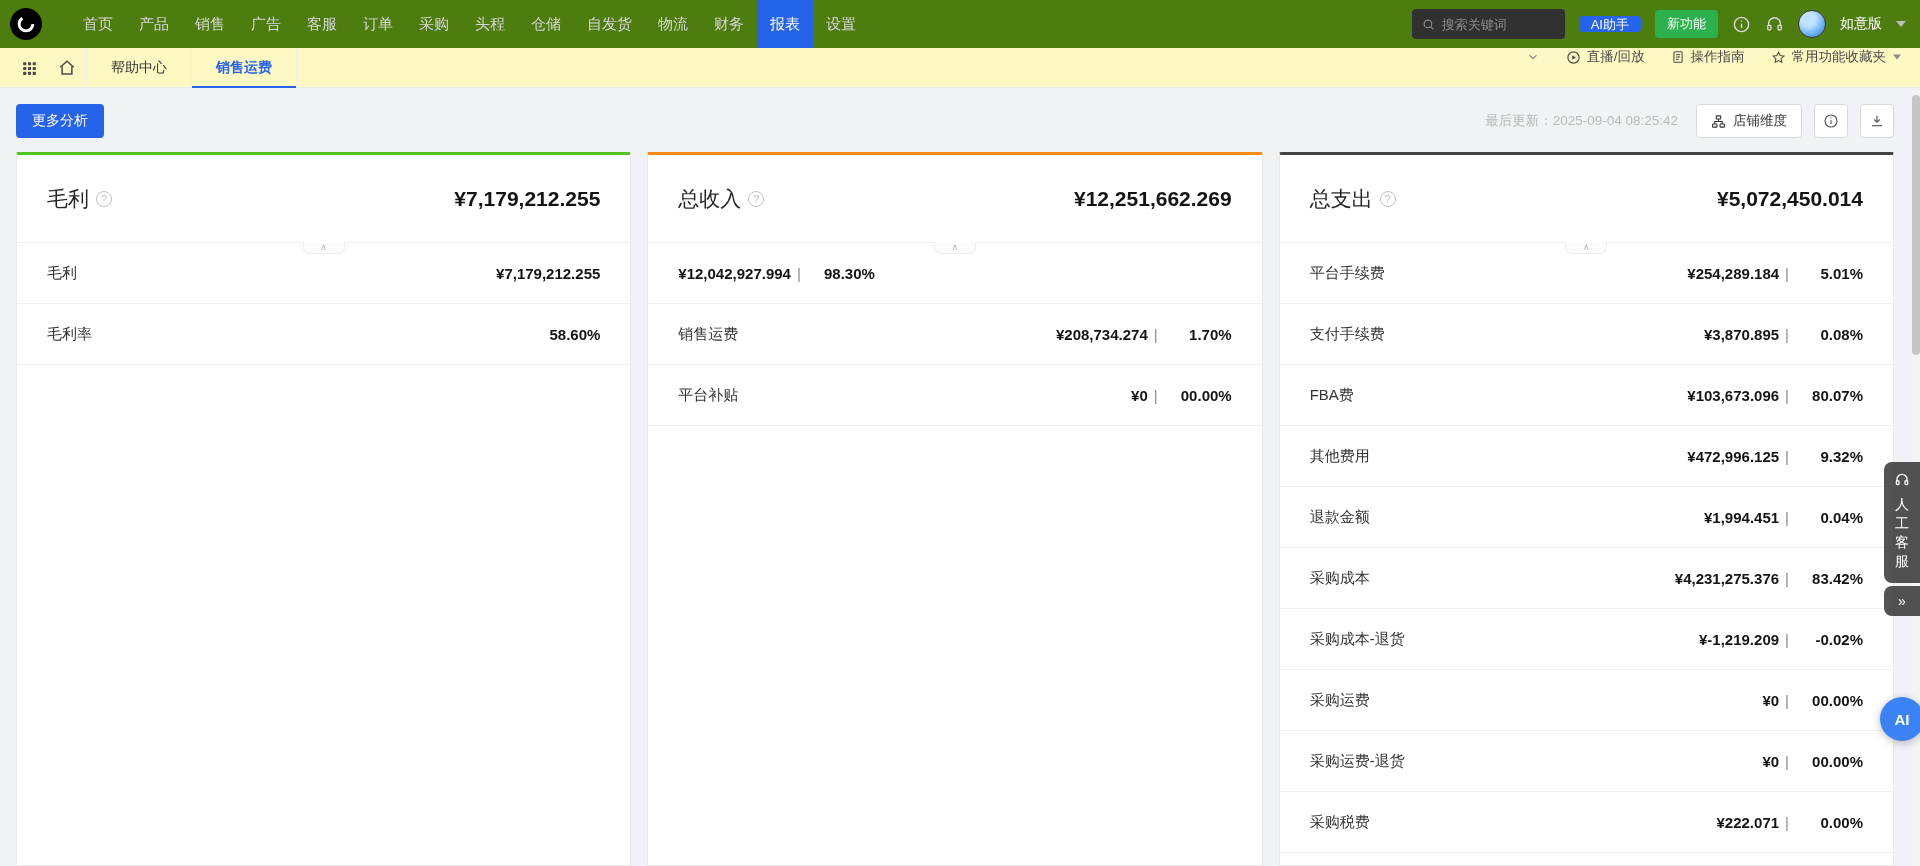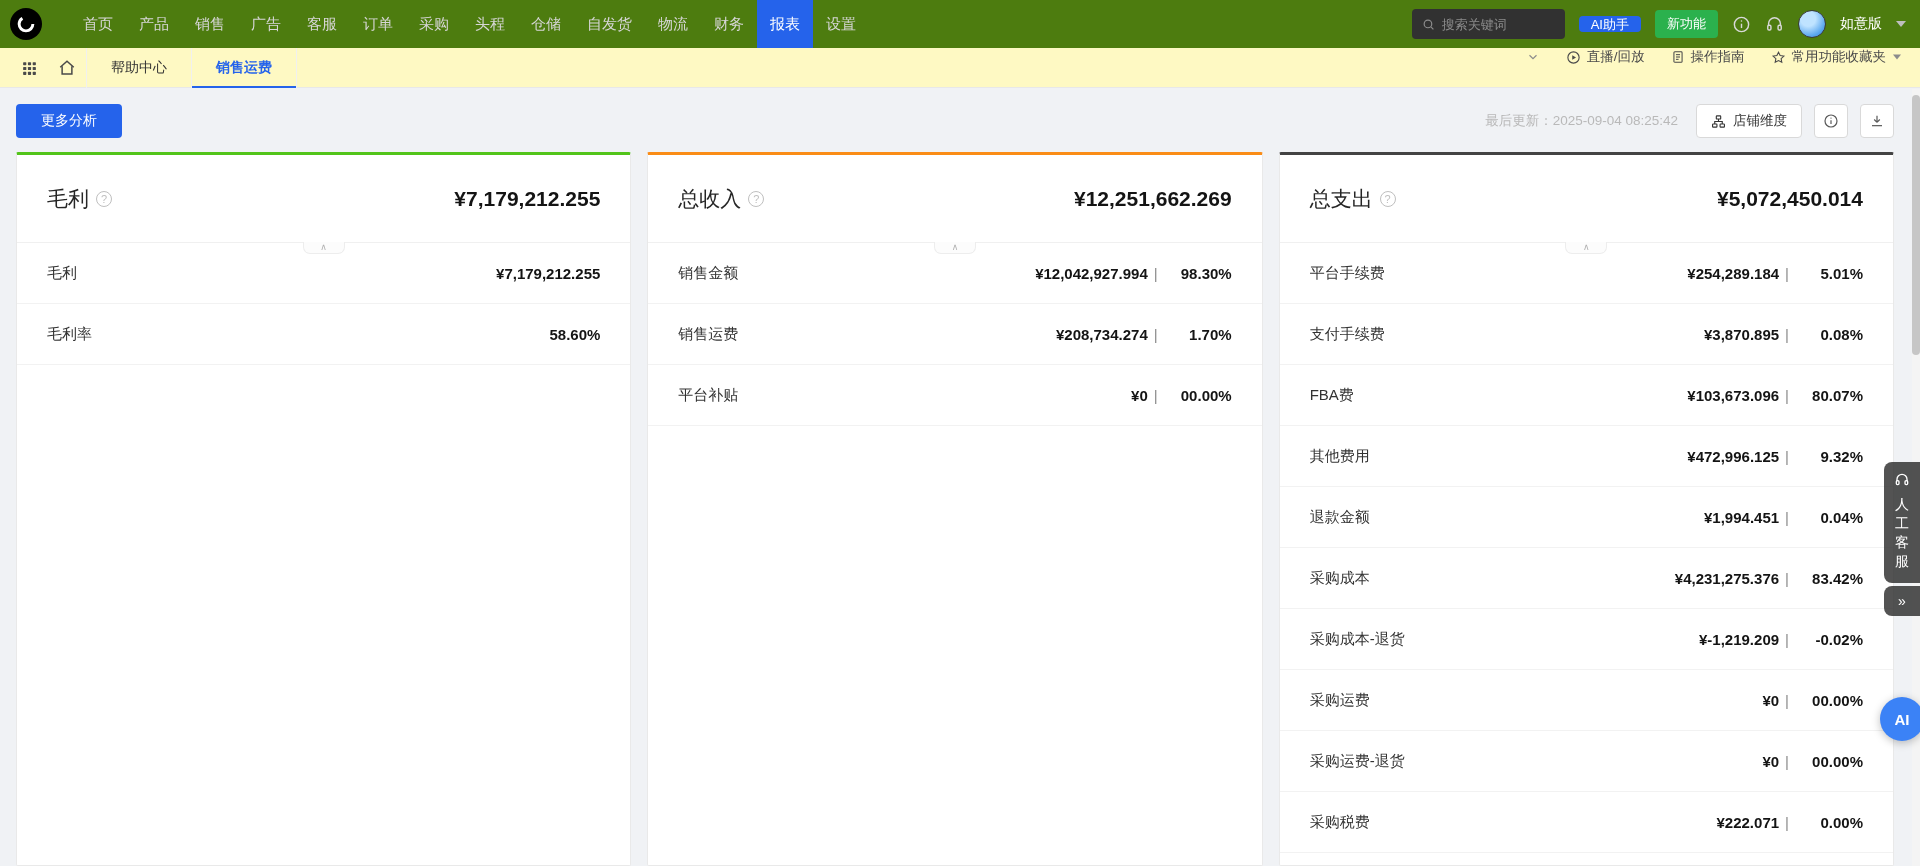--- a/index.html
+++ b/index.html
@@ -29,21 +29,21 @@
   .tab { height:40px; display:flex; align-items:center; padding:0 24px; font-size:14px; color:#333; border-left:1px solid #f0f0f0; cursor:pointer; position:relative; }
   .tab:last-of-type { border-right:1px solid #f0f0f0; }
   .tab.active { color:#2563eb; font-weight:bold; }
   .tab.active::after { content:""; position:absolute; left:0; right:0; bottom:0; height:2px; background:#2563eb; }
   .tabbar-right { margin-left:auto; display:flex; align-items:center; gap:26px; color:#4a4a4a; font-size:13.5px; }
   .tb-item { display:flex; align-items:center; gap:6px; cursor:pointer; white-space:nowrap; }
   .tb-item .caret { border-top-color:#8c8c8c; transform:scale(.8); }
 
   
   .toolbar { display:flex; align-items:center; padding:16px 26px 14px 16px; }
-  .btn-more { background:#2563eb; color:#fff; border:none; height:34px; padding:0 25px; border-radius:4px; font-size:14px; cursor:pointer; font-family:inherit;text-align:center; }
+  .btn-more { background:#2563eb; color:#fff; border:none; height:34px; padding:0 16px; border-radius:4px; font-size:14px; cursor:pointer; font-family:inherit;text-align:center; }
   .toolbar-right { margin-left:auto; display:flex; align-items:center; gap:12px; }
   .last-update { color:#b9b9b9; font-size:13.5px; margin-right:6px; }
   .btn-store { height:34px; background:#fff; border:1px solid #d9d9d9; border-radius:4px; padding:0 14px; font-size:13.5px; color:#333; display:flex; align-items:center; gap:7px; cursor:pointer; font-family:inherit; }
   .btn-sq { width:34px; height:34px; background:#fff; border:1px solid #d9d9d9; border-radius:4px; display:flex; align-items:center; justify-content:center; color:#595959; cursor:pointer; }
 
   
   .cards { display:flex; gap:16px; padding:0 26px 0 16px; height:714px; }
   .card { flex:1 1 0; background:#fff; border:1px solid #e9e9e9; border-top-width:3px; border-radius:2px; overflow:hidden; display:flex; flex-direction:column; }
   .card.green  { border-top-color:#52c41a; }
   .card.orange { border-top-color:#fa8c16; }
@@ -247,21 +247,20 @@
       <div class="card-header">
         <div class="card-title">
           <span>总收入</span>
           <span class="q-icon">?</span>
         </div>
         <div class="card-total">¥12,251,662.269</div>
         <div class="notch">∧</div>
       </div>
       <div class="rows">
         <div class="row">
-          <span class="rlabel">销售金额</span>
           <span class="rvalue">¥12,042,927.994</span>
           <span class="rsep">|</span>
           <span class="rpct">98.30%</span>
         </div>
         <div class="row">
           <span class="rlabel">销售运费</span>
           <span class="rvalue">¥208,734.274</span>
           <span class="rsep">|</span>
           <span class="rpct">1.70%</span>
         </div>

